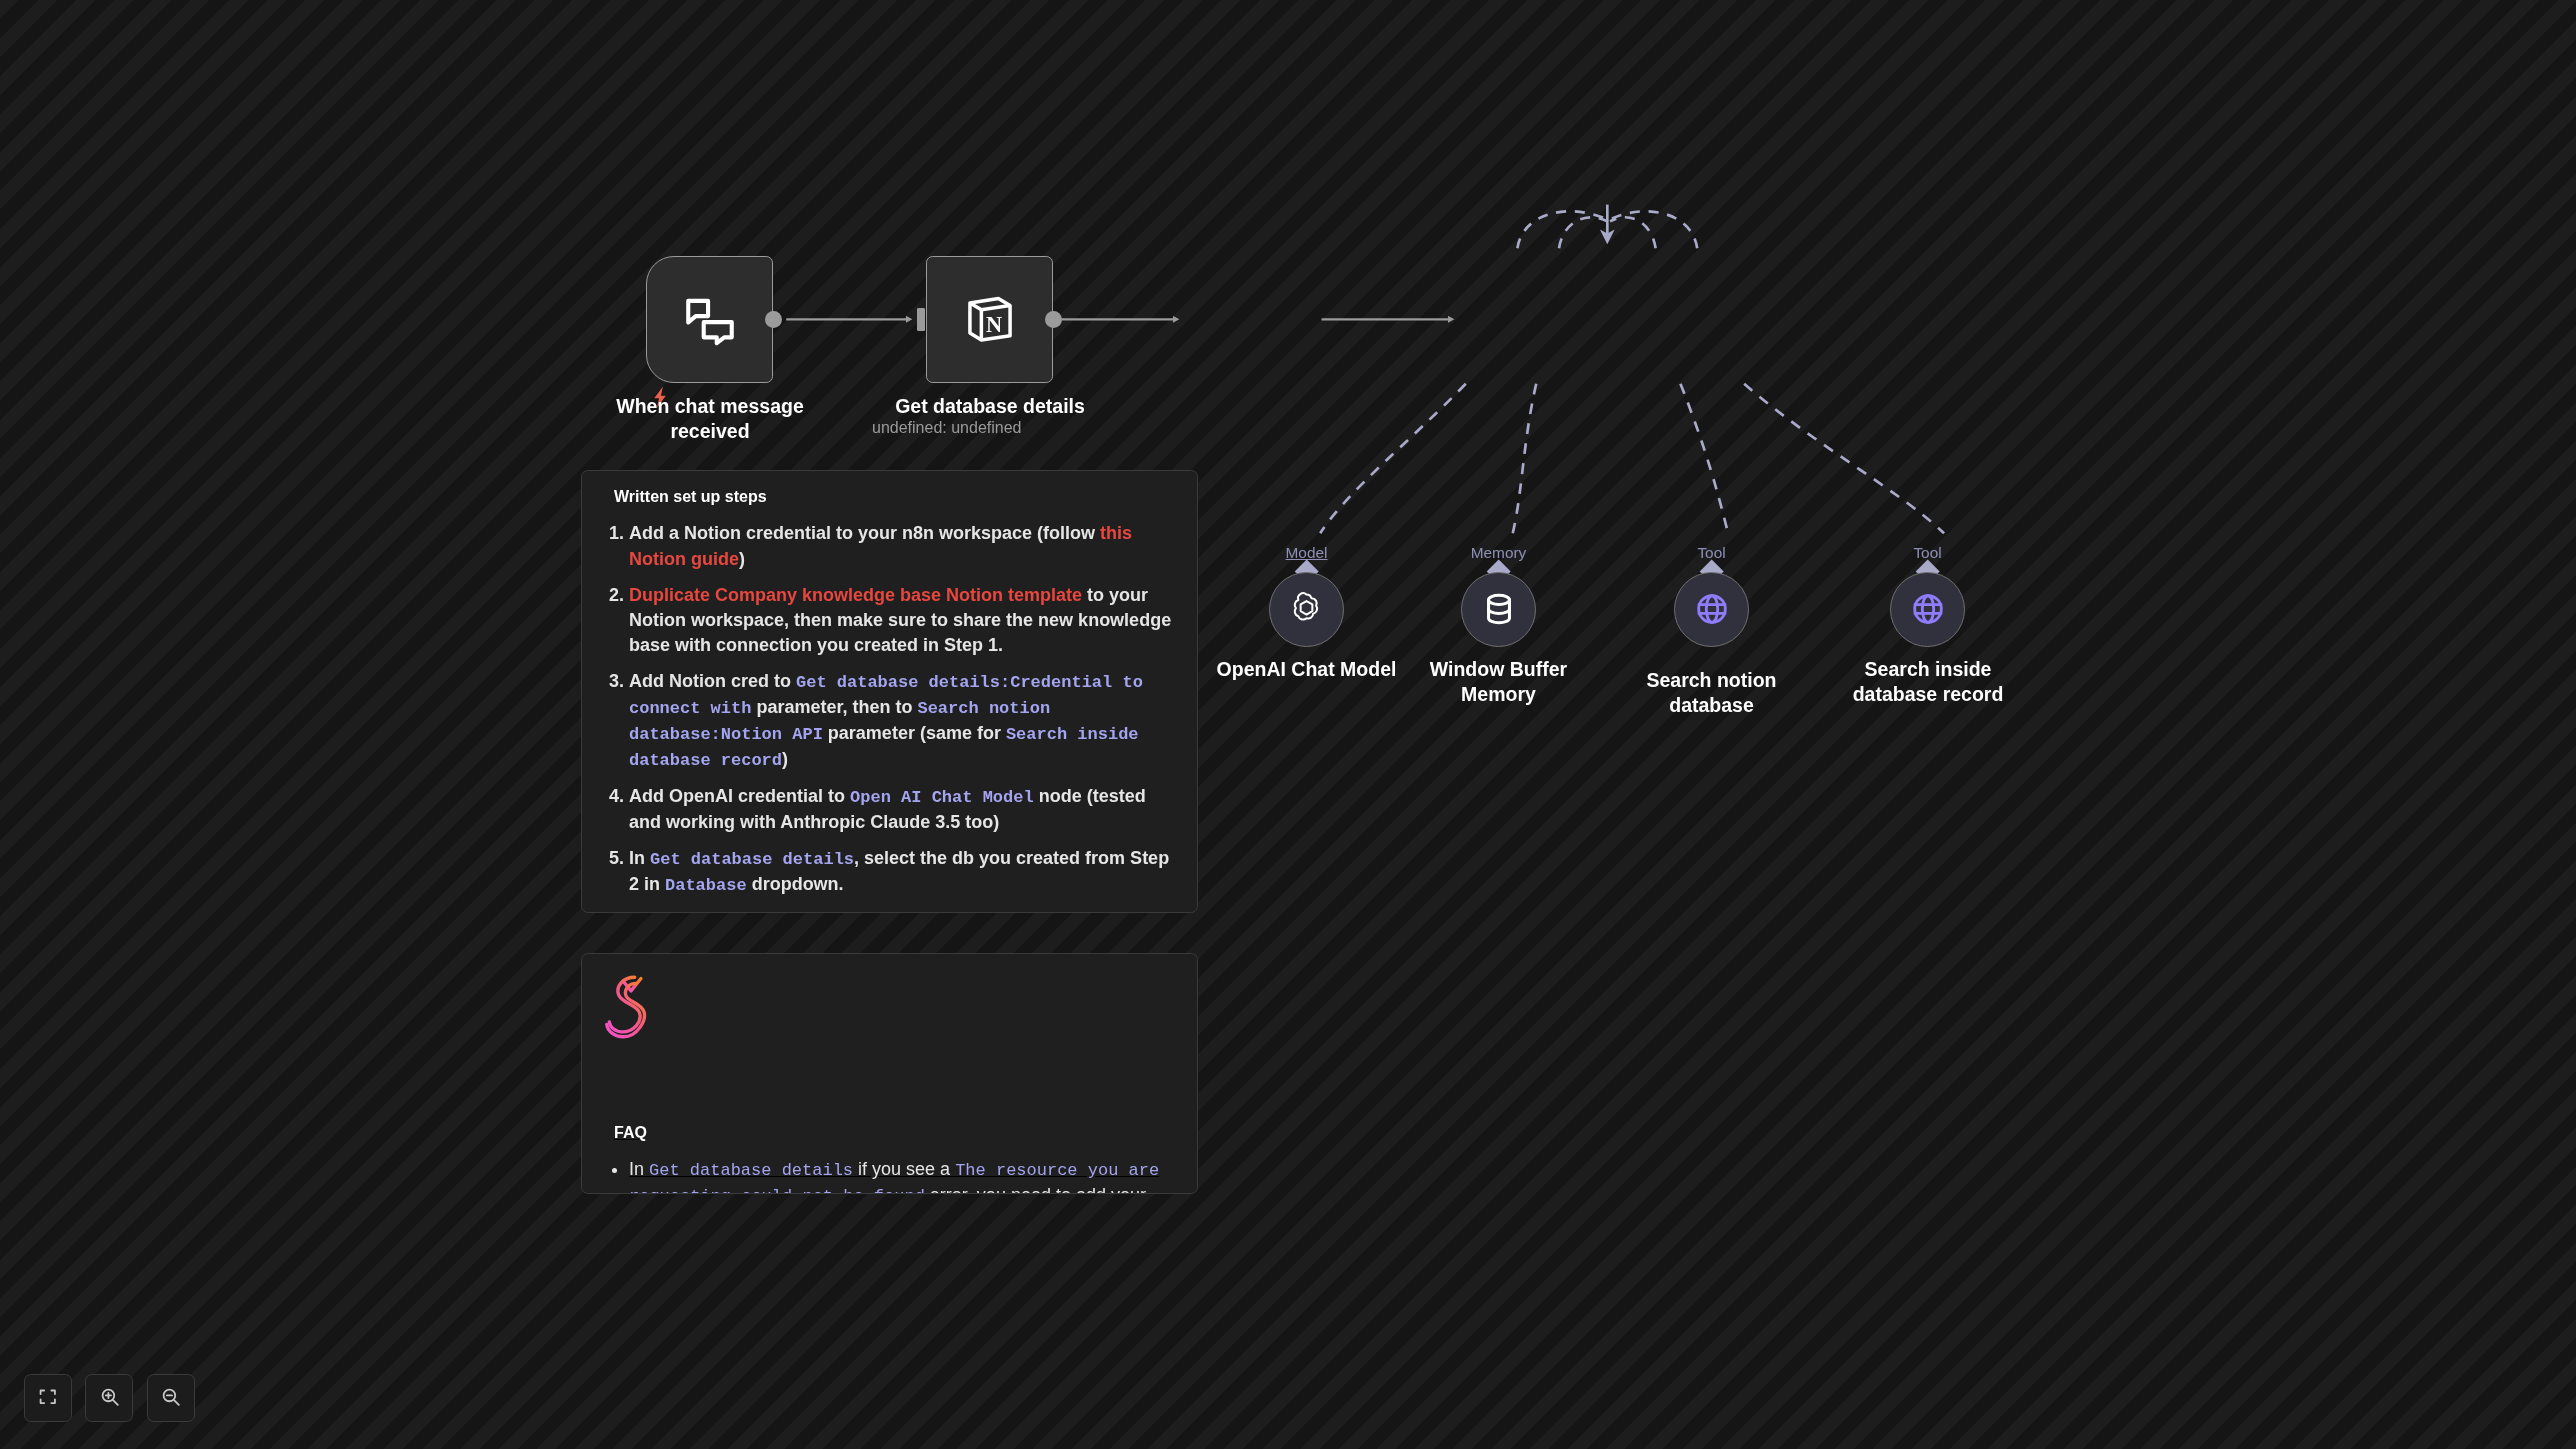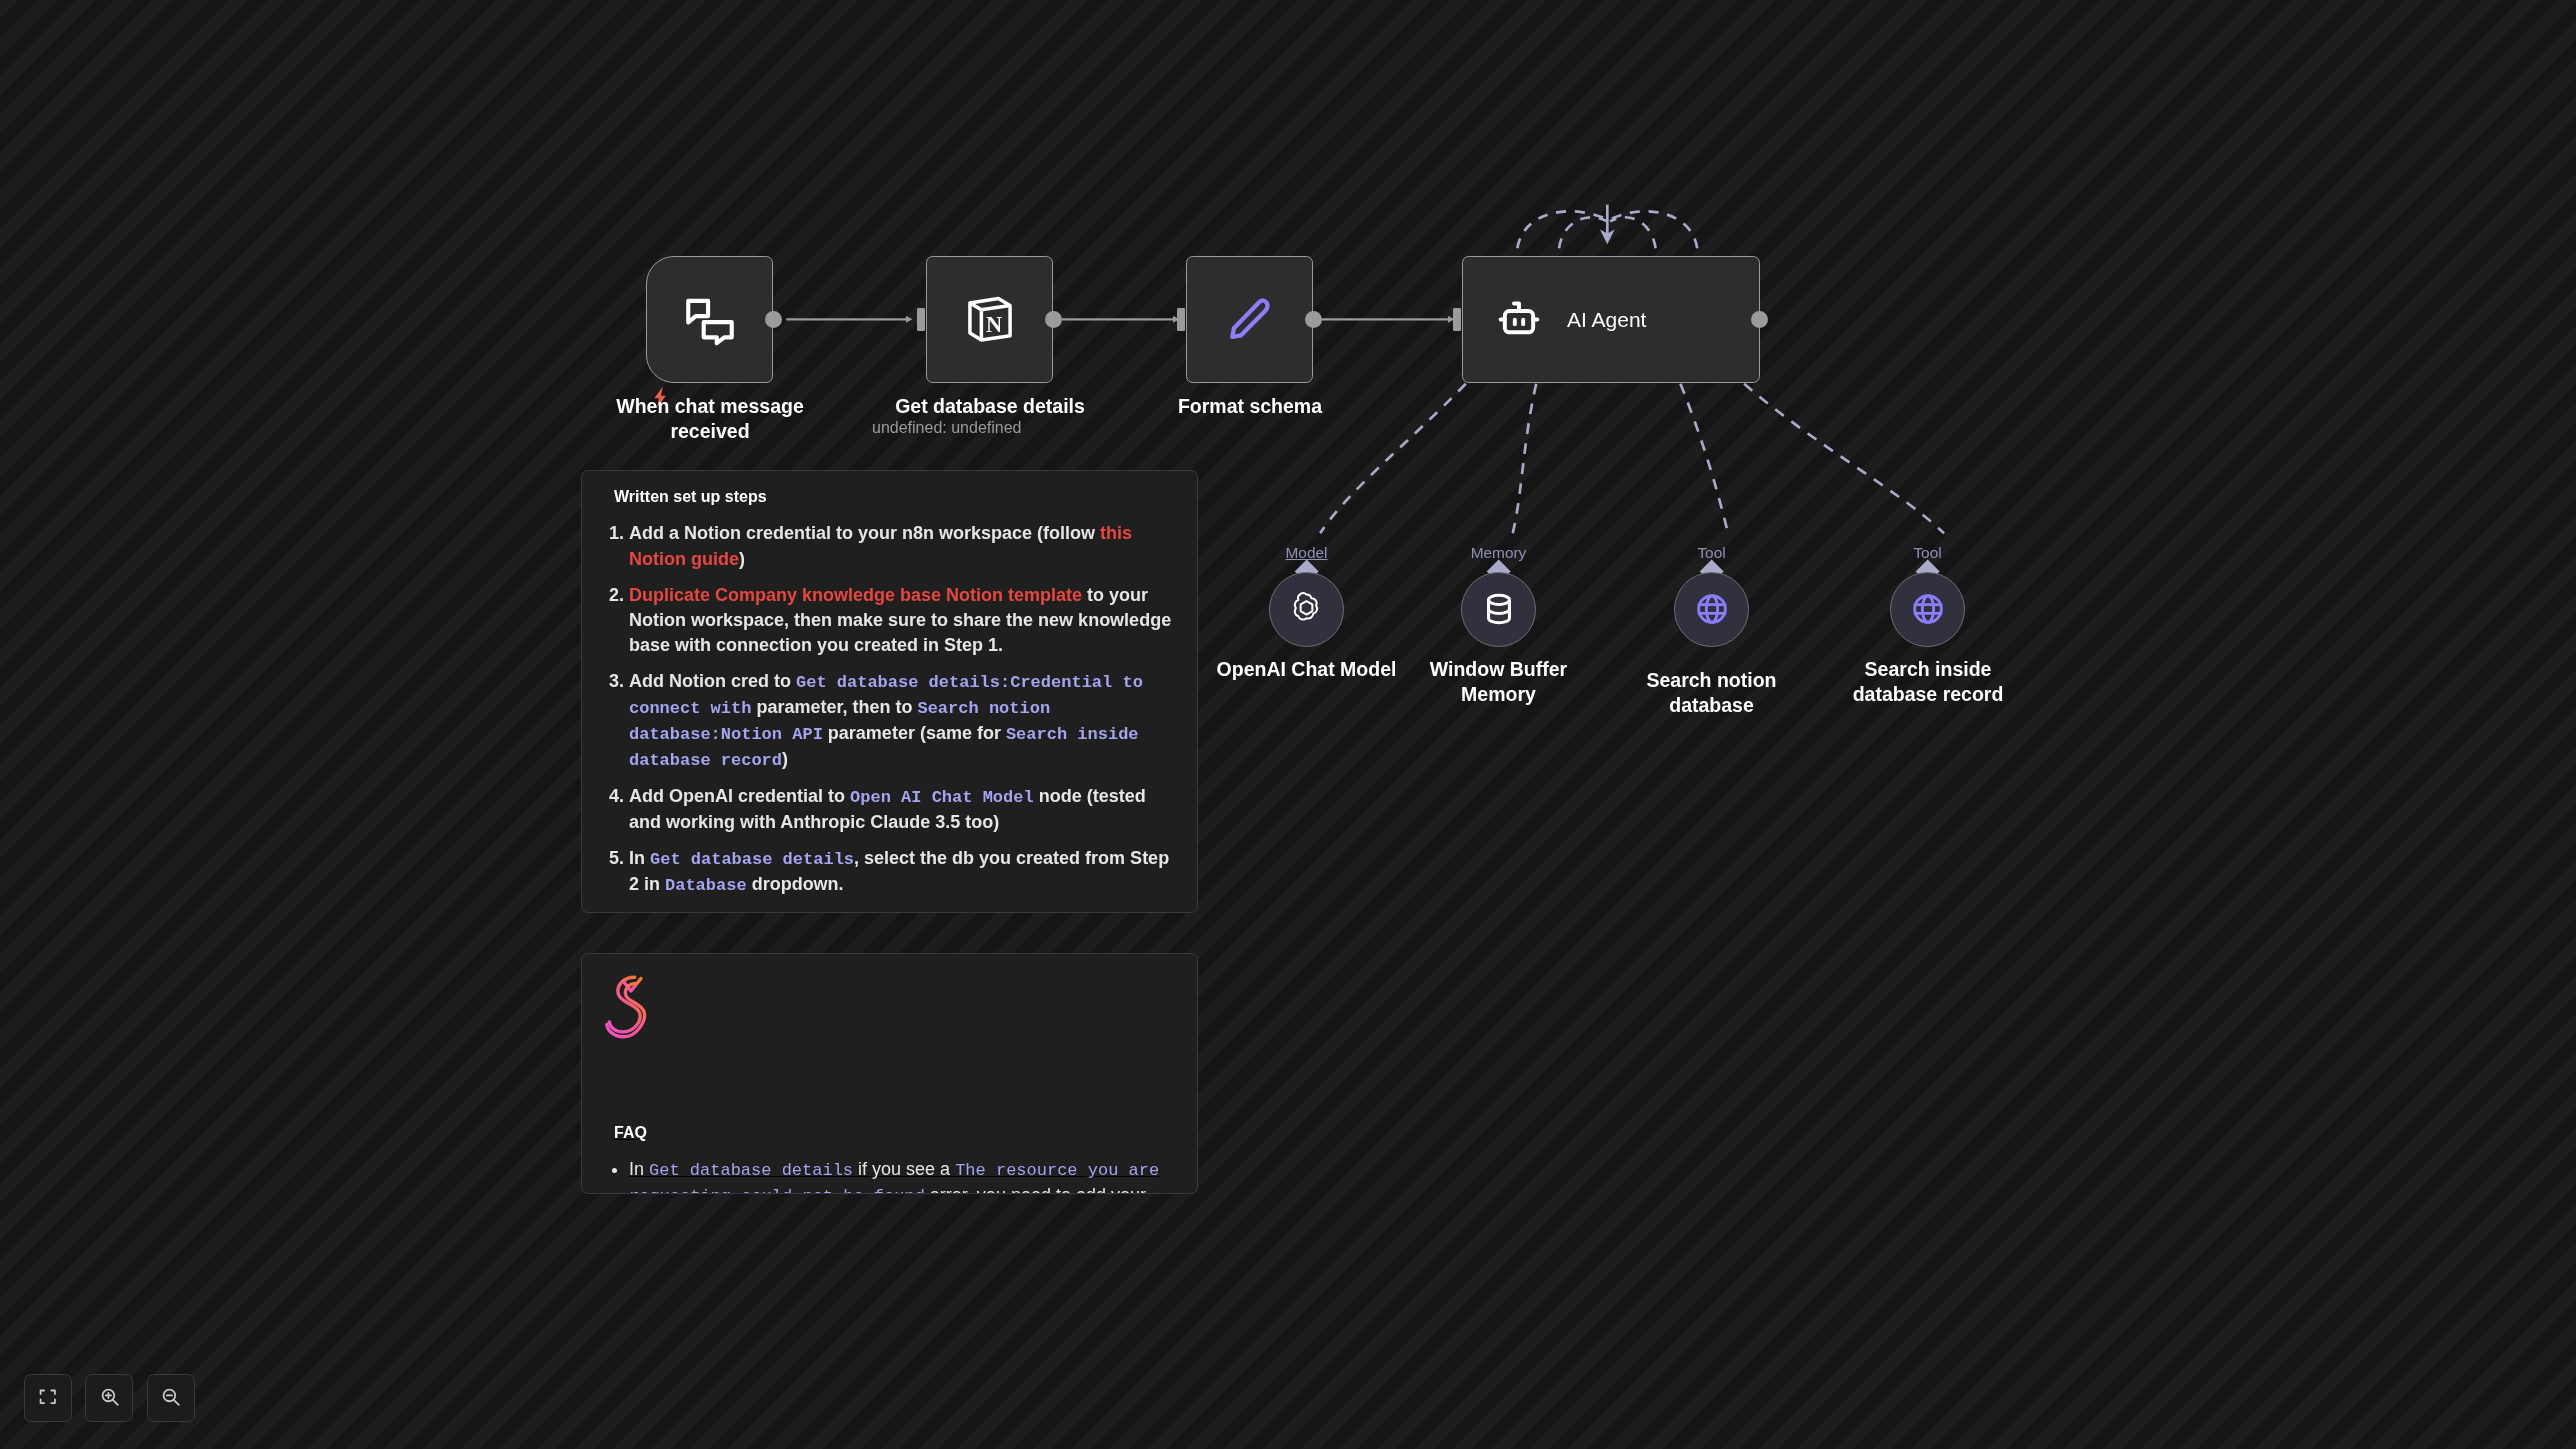--- a/index.html
+++ b/index.html
@@ -273,50 +273,21 @@
           <text x="10.3" y="17.4" font-family="Liberation Serif, serif" font-size="9.6" font-weight="700" fill="#ffffff" stroke="none">N</text>
         </svg>
       </span>
     </div>
     <div class="ncap" style="left:-40px; top:138px; width:208px;">Get database details</div>
     <div class="nsub" style="left:-54px; top:163px; width:235px;">undefined: undefined</div>
     <div class="port-in" style="left:-8.7px; top:52px;"></div>
     <div class="port-out" style="left:119px; top:55px;"></div>
   </div>
 
-  <div class="node" style="left:1186px; top:256px;">
-    <div class="nbox" style="width:127px; height:127px;">
-      <span>
-        <svg width="55" height="55" viewBox="0 0 24 24" fill="none" stroke="#8e7dfb" stroke-width="1.9" stroke-linecap="round" stroke-linejoin="round">
-          <path d="M17.6 4.1 a2.6 2.6 0 0 1 2.3 2.3 c0 .8-.4 1.5-1 2.2 L8.2 19.4 L4.5 20 l.7-3.7 L16.1 5 c.6-.6 1.1-.9 1.5-.9z"></path>
-        </svg>
-      </span>
-    </div>
-    <div class="ncap" style="left:-40px; top:138px; width:208px;">Format schema</div>
-    <div class="port-in" style="left:-8.7px; top:52px;"></div>
-    <div class="port-out" style="left:119px; top:55px;"></div>
-  </div>
-
-  <div class="node" style="left:1462px; top:256px;">
-    <div class="nbox agent" style="width:298px; height:127px;">
-      <span>
-        <svg width="50" height="50" viewBox="0 0 24 24" fill="none" stroke="#ffffff" stroke-width="1.9" stroke-linecap="round" stroke-linejoin="round">
-          <rect x="5.2" y="8.2" width="13.6" height="10.2" rx="2.2"></rect>
-          <path d="M12 8.2 V4.6 H9.6"></path>
-          <path d="M5.2 12.2 H3.2"></path>
-          <path d="M18.8 12.2 H20.8"></path>
-          <path d="M10 12.3 v2.2"></path>
-          <path d="M14 12.3 v2.2"></path>
-        </svg>
-      </span>
-      <span class="agent-title">AI Agent</span>
-    </div>
-    <div class="port-in" style="left:-8.7px; top:52px;"></div>
-    <div class="port-out" style="left:289px; top:55px;"></div>
-  </div>
+
 
   <div class="node" style="left:1269px; top:572px;">
     <div class="sub-label" style="left:-29.5px; top:-28px; width:134px;text-decoration:underline;">Model</div>
     <div class="sub-diamond" style="left:29px; top:-8.7px;"></div>
     <div class="subnode" style="left:0; top:0;">
       <span>
         <svg width="39" height="39" viewBox="0 0 24 24" fill="none" stroke="#ffffff" stroke-width="1.25" stroke-linejoin="round">
           <path d="M12 3.4 a3.1 3.1 0 0 1 3 2.3 a3.1 3.1 0 0 1 2.9 4.6
                    a3.1 3.1 0 0 1 -1.8 4.9 a3.1 3.1 0 0 1 -4.1 2.8
                    a3.1 3.1 0 0 1 -5 -1.2 a3.1 3.1 0 0 1 -1.5 -5

